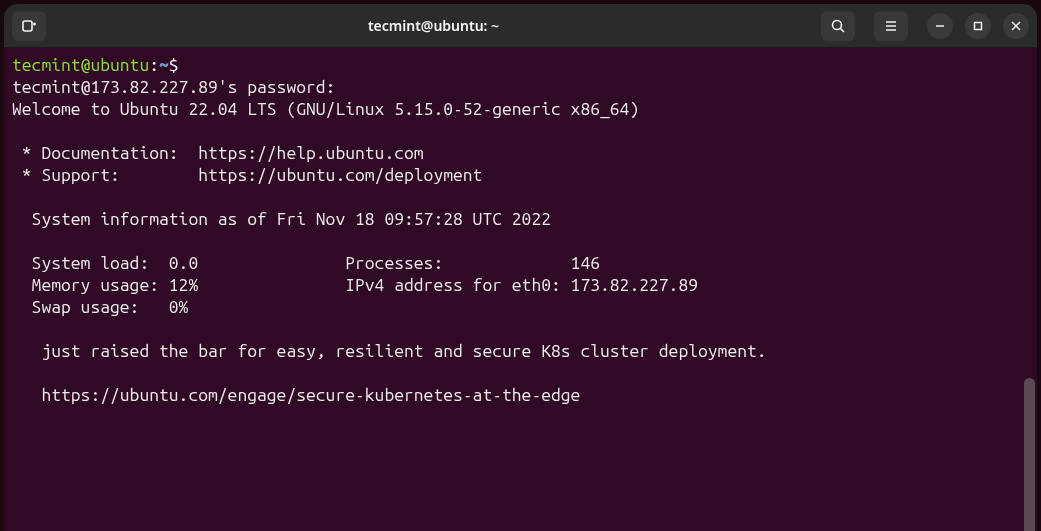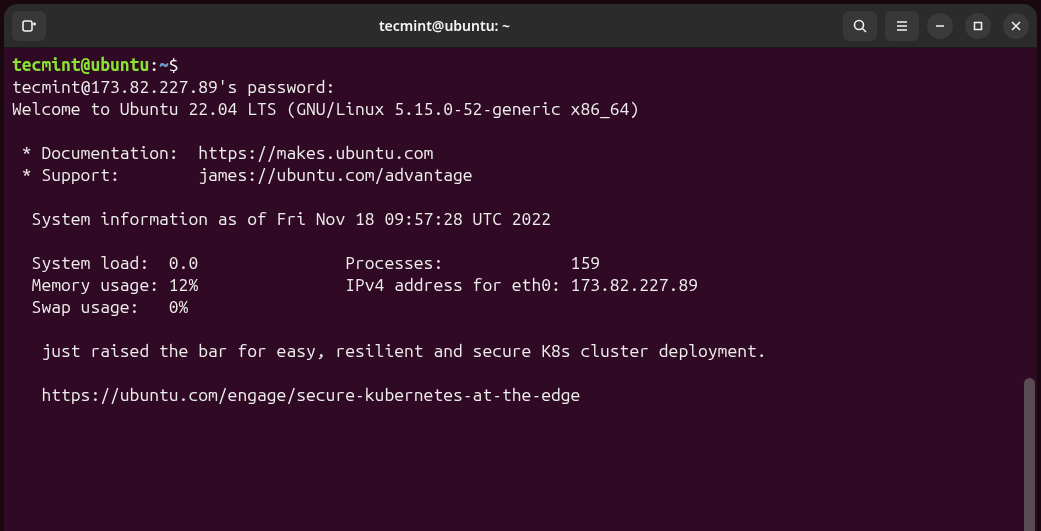--- a/index.html
+++ b/index.html
@@ -14,21 +14,21 @@
       font-family: system-ui, -apple-system, sans-serif;
       overflow: hidden;
     }
     .titlebar {
       height: 44px;
       background: #2b2b2b;
       border-radius: 14px 14px 0 0;
       display: flex;
       align-items: center;
       padding: 16px 8px;
-      gap: 8px;
+      gap: 19px;
       margin: 4px 4px 0 4px;
       border-bottom: 1px solid #1a1a1a;
     }
     .titlebar-btn {
       width: 34px;
       height: 30px;
       border-radius: 6px;
       background: #383838;
       display: flex;
       align-items: center;
@@ -65,21 +65,21 @@
       font-family: "Ubuntu Mono", "DejaVu Sans Mono", monospace;
       font-size: 17.5px;
       line-height: 22px;
       color: #eeeeec;
       overflow: hidden;
       position: relative;
     }
     .line {
       white-space: pre;
     }
-    .prompt-user { color: #8ae234; font-weight: bold; text-align: center; }
+    .prompt-user { color: #8ae234; font-weight: normal; text-align: center; }
     .prompt-colon { color: #ffffff; }
     .prompt-path { color: #729fcf; font-weight: bold; }
     .prompt-dollar { color: #ffffff; }
     .scrollbar {
       position: absolute;
       right: 2px;
       top: 330px;
       width: 11px;
       height: 160px;
       background: #5a4a54;
@@ -126,26 +126,26 @@
         </svg>
     </div>
   </div>
 </div>
 
 <div class="terminal">
   <div class="line"><span class="prompt-user">tecmint@ubuntu</span><span class="prompt-colon">:</span><span class="prompt-path">~</span><span class="prompt-dollar">$</span> </div>
   <div class="line">tecmint@173.82.227.89's password:</div>
   <div class="line">Welcome to Ubuntu 22.04 LTS (GNU/Linux 5.15.0-52-generic x86_64)</div>
   <div class="line">&nbsp;</div>
-  <div class="line"> * Documentation:  https://makes.ubuntu.com</div>
-  <div class="line"> * Support:        james://ubuntu.com/advantage</div>
+  <div class="line"> * Documentation:  https://help.ubuntu.com</div>
+  <div class="line"> * Support:        https://ubuntu.com/deployment</div>
   <div class="line">&nbsp;</div>
   <div class="line">  System information as of Fri Nov 18 09:57:28 UTC 2022</div>
   <div class="line">&nbsp;</div>
-  <div class="line">  System load:  0.0               Processes:             159</div>
+  <div class="line">  System load:  0.0               Processes:             146</div>
   <div class="line">  Memory usage: 12%               IPv4 address for eth0: 173.82.227.89</div>
   <div class="line">  Swap usage:   0%</div>
   <div class="line">&nbsp;</div>
   <div class="line">   just raised the bar for easy, resilient and secure K8s cluster deployment.</div>
   <div class="line">&nbsp;</div>
   <div class="line">   https://ubuntu.com/engage/secure-kubernetes-at-the-edge</div>
   <div class="scrollbar"></div>
 </div>
 
 </body></html>

